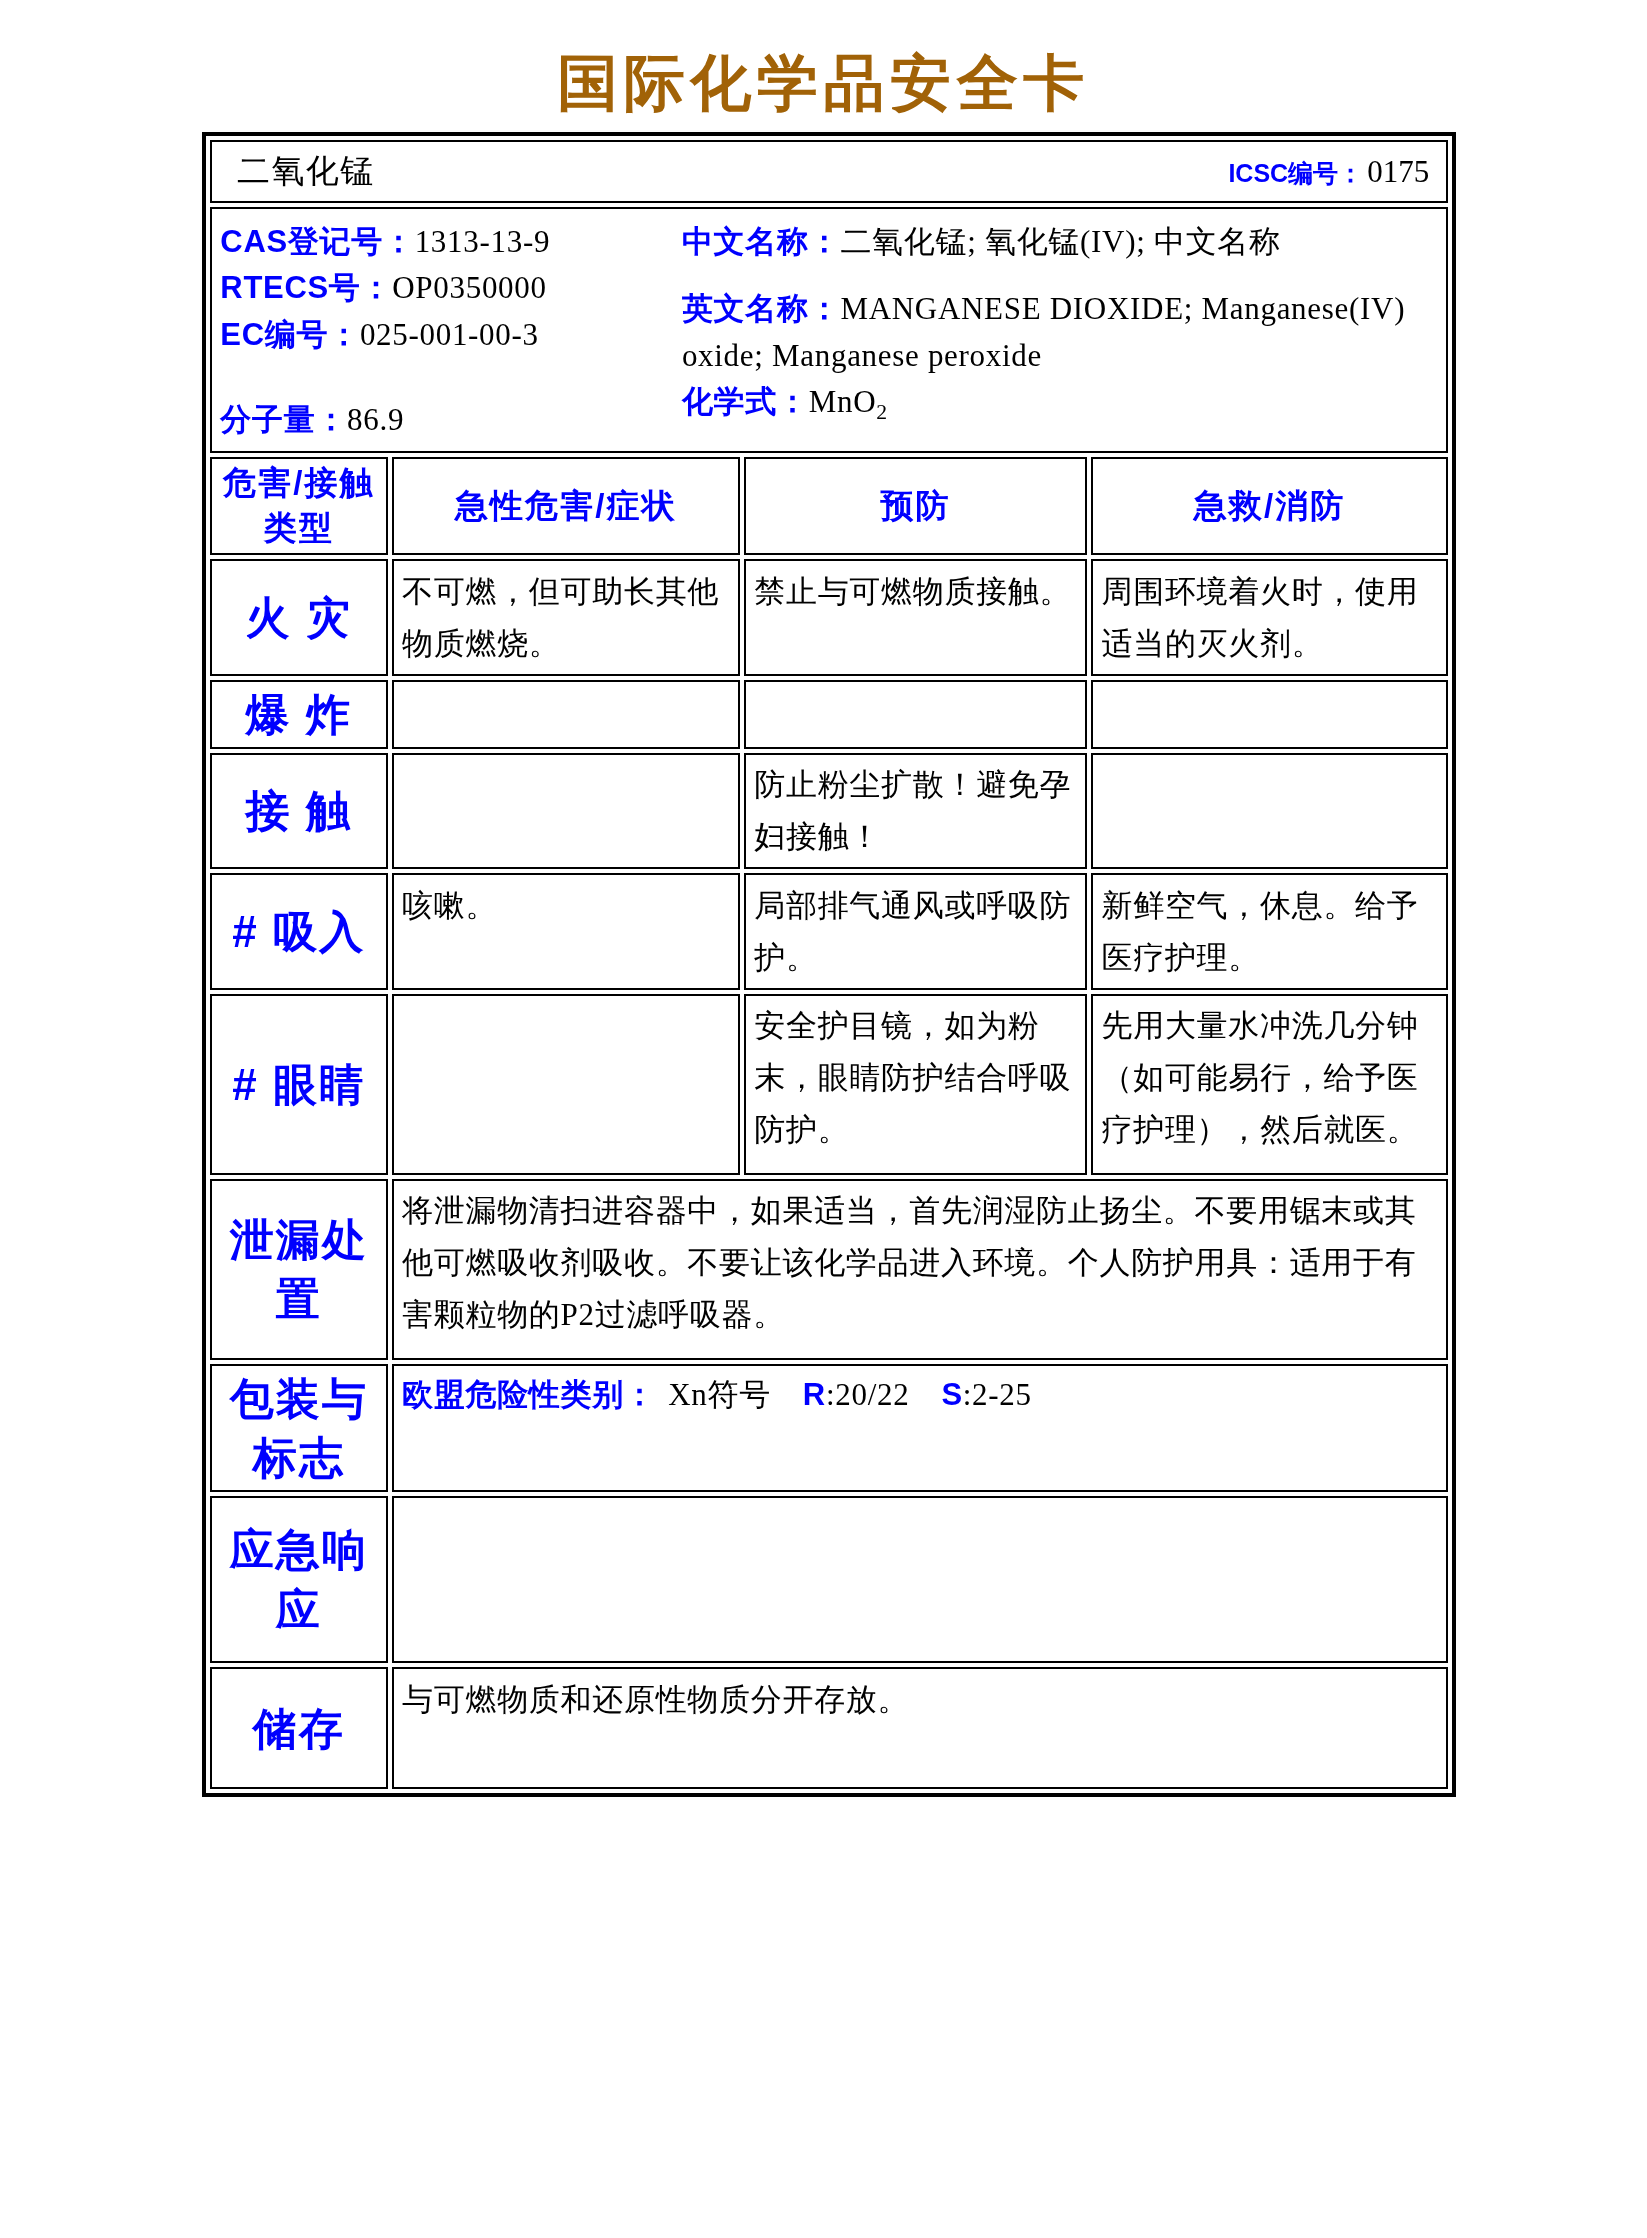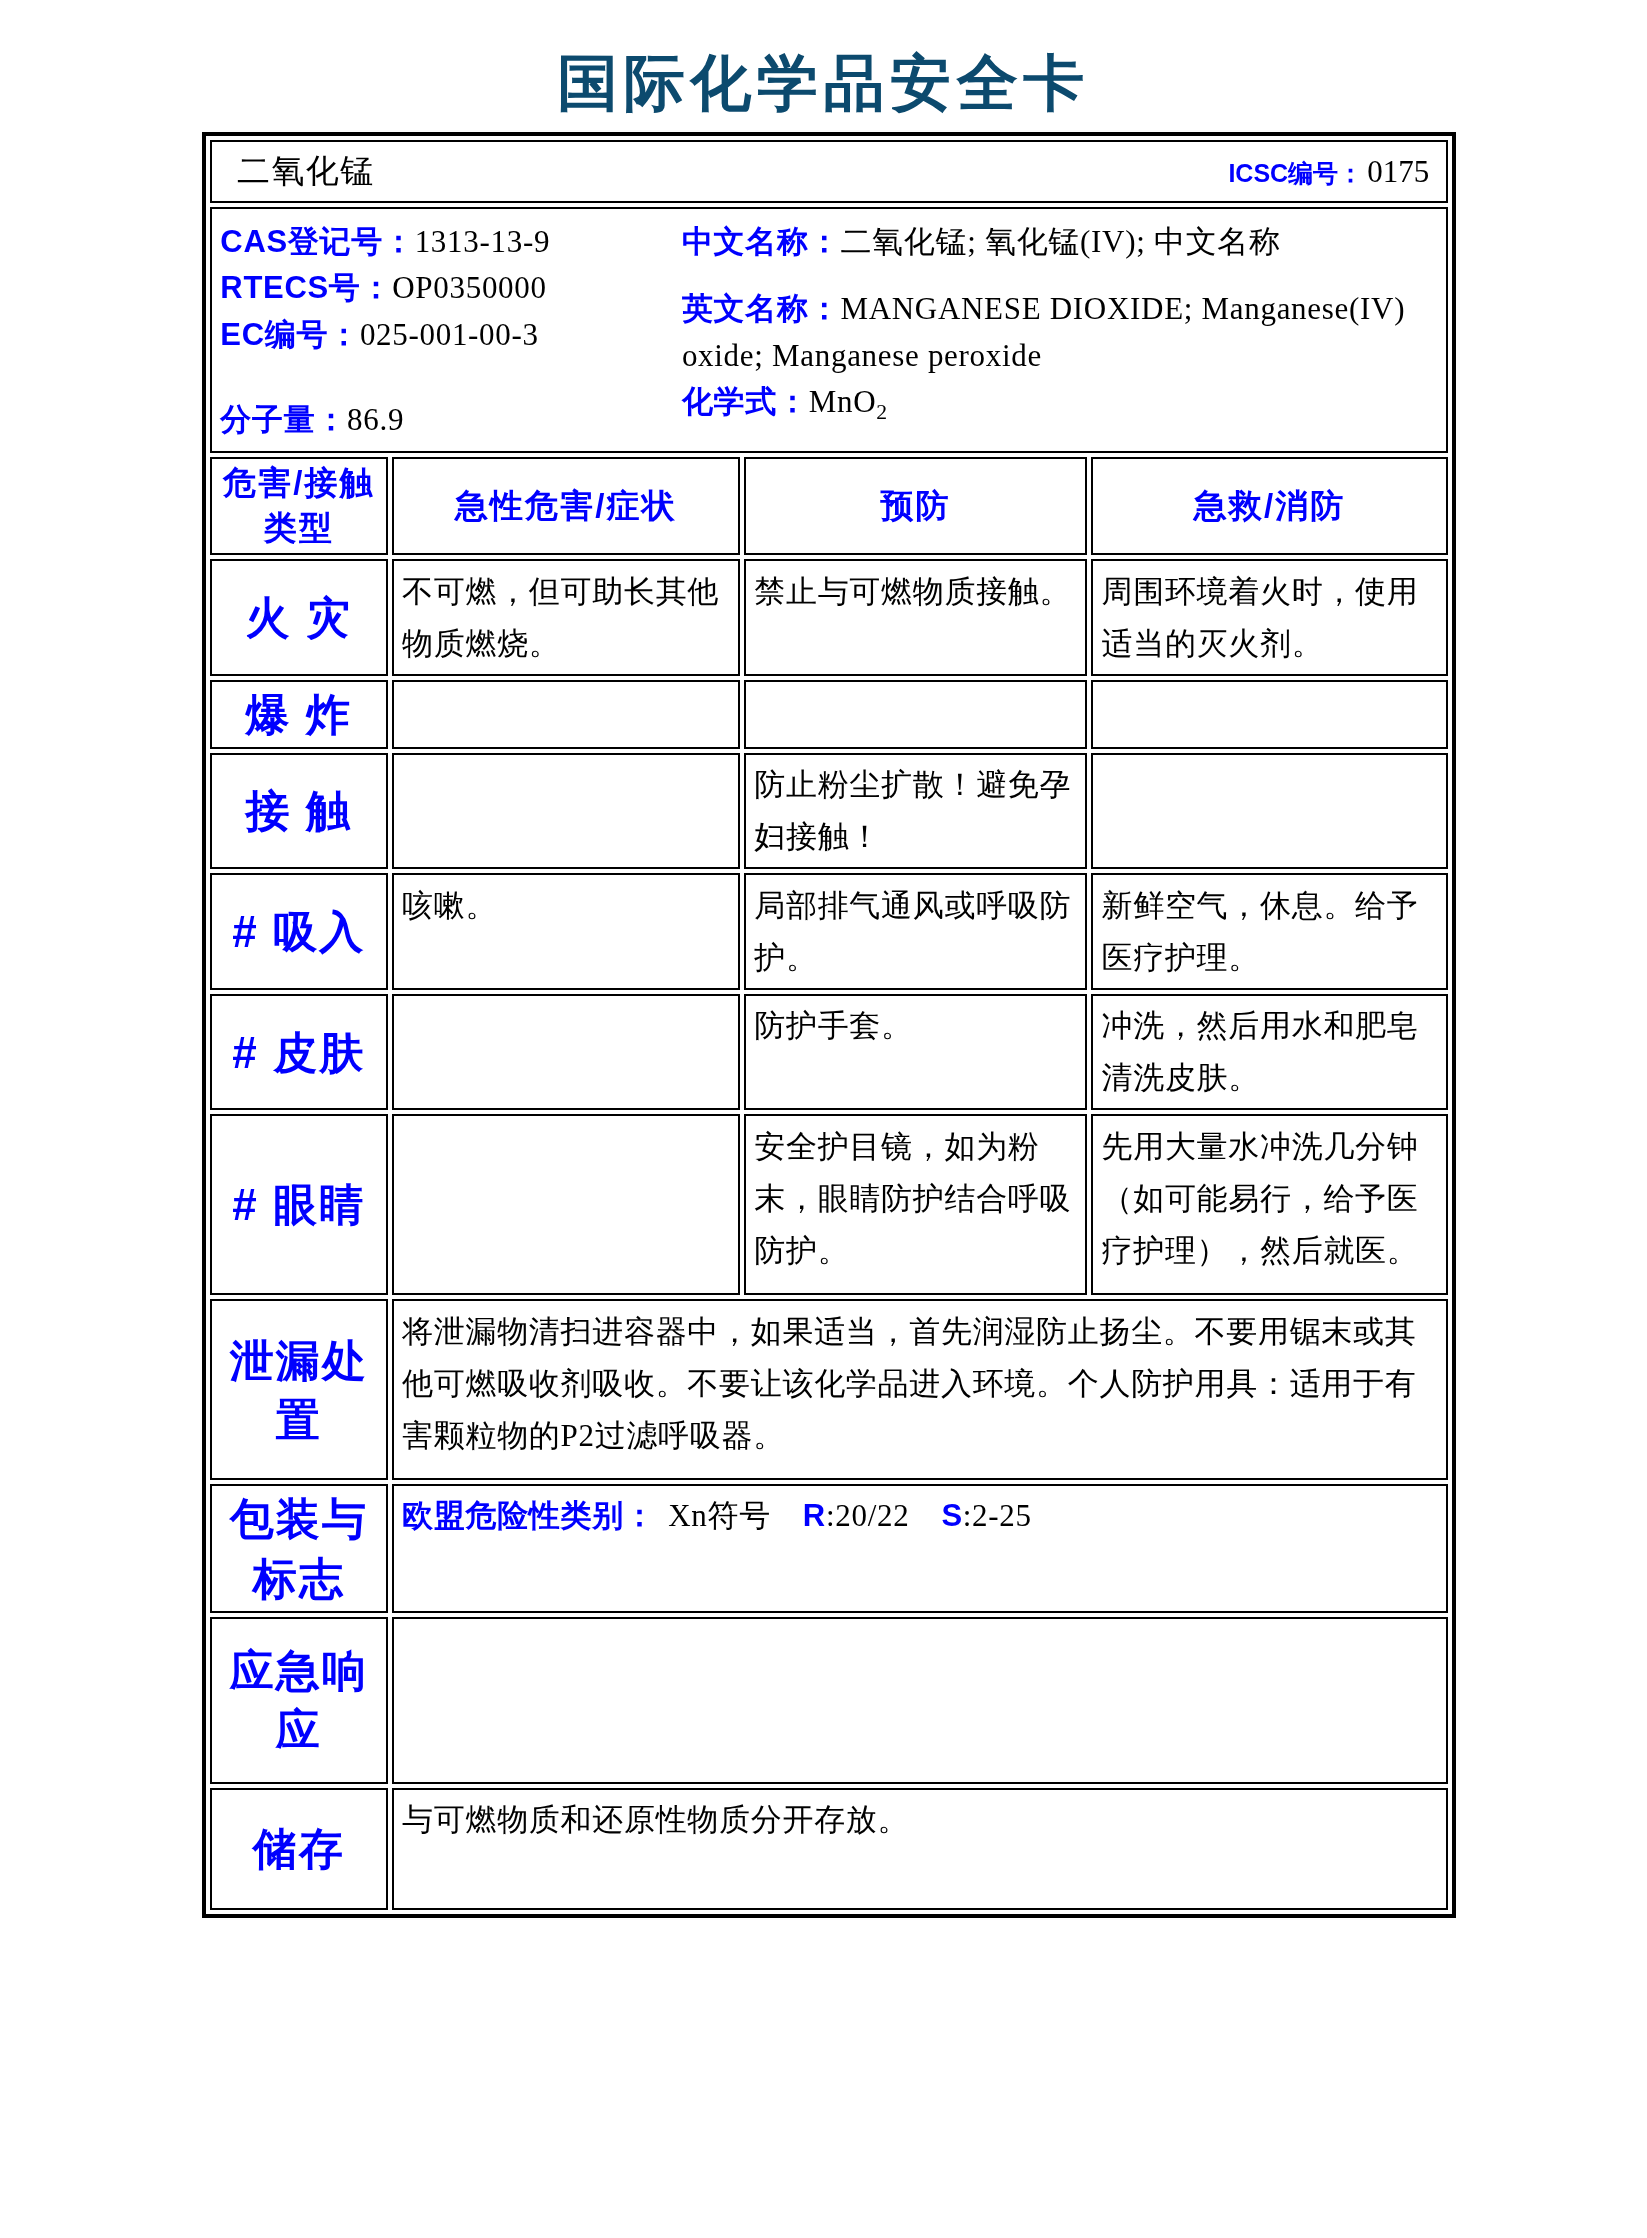--- a/index.html
+++ b/index.html
@@ -15,21 +15,21 @@
   .page-title {
     position: absolute;
     top: 43px;
     left: 0;
     width: 100%;
     text-align: center;
     font-family: "Liberation Sans", "DejaVu Sans", sans-serif;
     font-weight: 900;
     font-size: 61px;
     letter-spacing: 5.6px;
-    color: #0c4a6e;
+    color: #a16207;
   }
   table.icsc {
     position: absolute;
     left: 202px;
     top: 132px;
     width: 1254px;
     border-collapse: separate;
     border-spacing: 4.2px;
     border: 4.2px solid #000;
     background: #fff;
@@ -204,26 +204,20 @@
       <td class="cell"></td>
     </tr>
 
     <tr class="h-inh">
       <th class="lbl"># 吸入</th>
       <td class="cell">咳嗽。</td>
       <td class="cell">局部排气通风或呼吸防护。</td>
       <td class="cell">新鲜空气，休息。给予医疗护理。</td>
     </tr>
 
-    <tr class="h-skin">
-      <th class="lbl"># 皮肤</th>
-      <td class="cell"></td>
-      <td class="cell">防护手套。</td>
-      <td class="cell">冲洗，然后用水和肥皂清洗皮肤。</td>
-    </tr>
 
     <tr class="h-eye">
       <th class="lbl"># 眼睛</th>
       <td class="cell"></td>
       <td class="cell">安全护目镜，如为粉末，眼睛防护结合呼吸防护。</td>
       <td class="cell">先用大量水冲洗几分钟（如可能易行，给予医疗护理），然后就医。</td>
     </tr>
 
 
     <tr class="h-spill">

